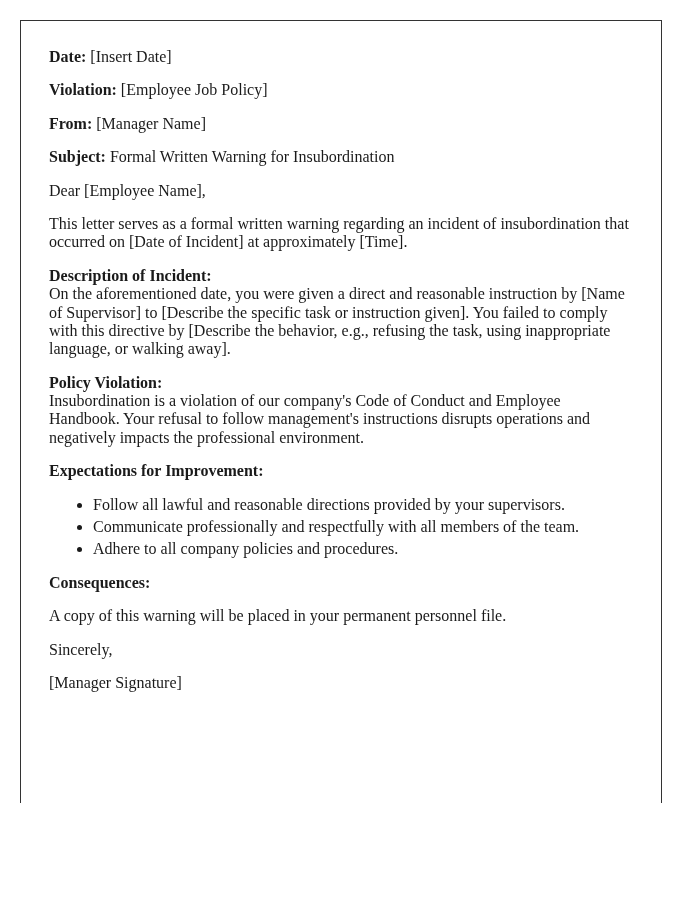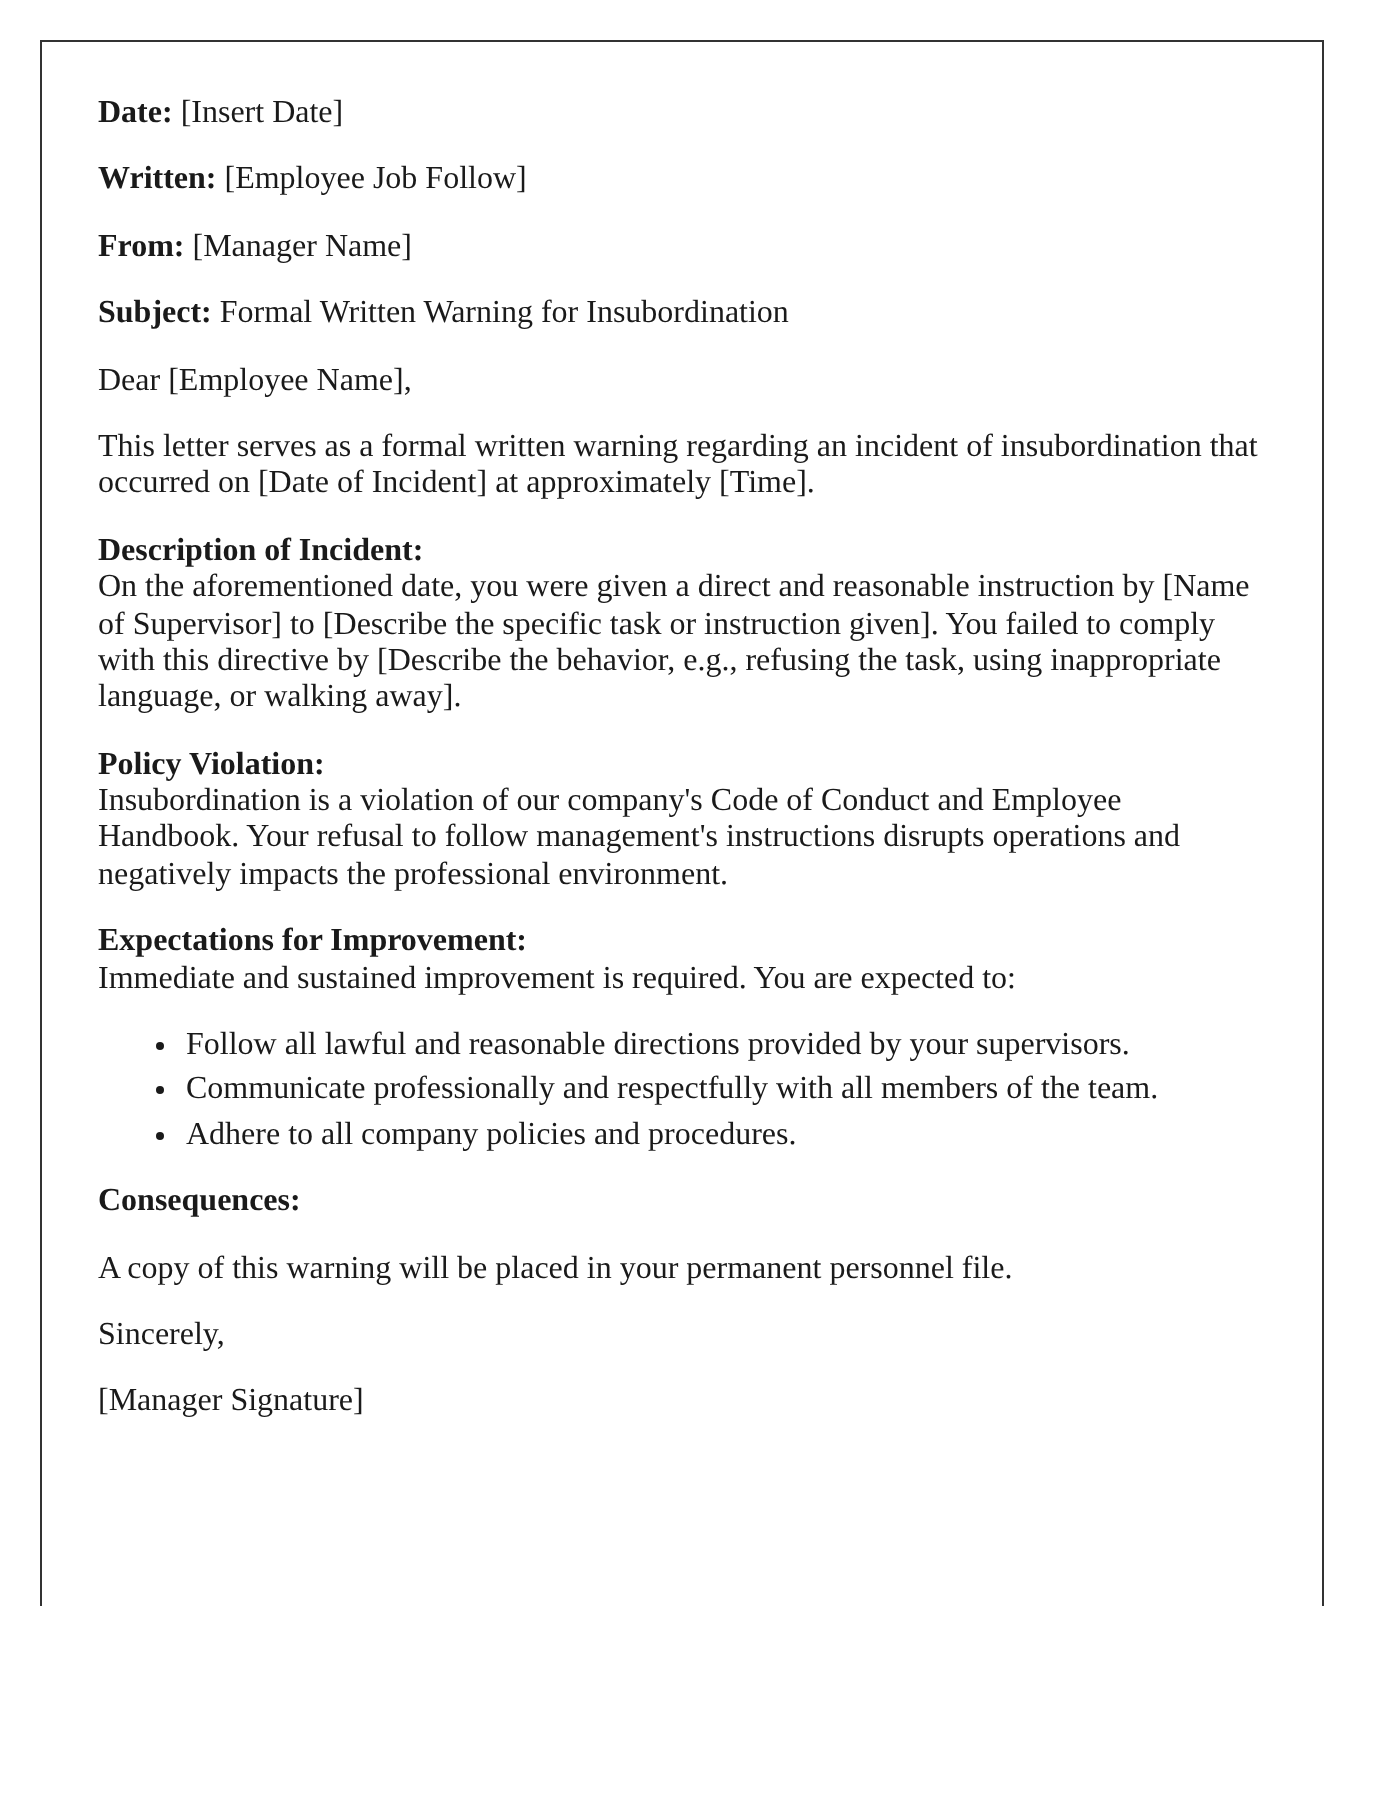--- a/index.html
+++ b/index.html
@@ -48,22 +48,22 @@
 
 <div class="letter">
 
   <p>
     <strong>Date:</strong>
     <span>[Insert Date]</span>
   </p>
 
 
   <p>
-    <strong>Written:</strong>
-    <span>[Employee Job Follow]</span>
+    <strong>Violation:</strong>
+    <span>[Employee Job Policy]</span>
   </p>
 
   <p>
     <strong>From:</strong>
     <span>[Manager Name]</span>
   </p>
 
   <p>
     <strong>Subject:</strong>
     <span>Formal Written Warning for Insubordination</span>
@@ -78,21 +78,20 @@
     <span>On the aforementioned date, you were given a direct and reasonable instruction by [Name of Supervisor] to [Describe the specific task or instruction given]. You failed to comply with this directive by [Describe the behavior, e.g., refusing the task, using inappropriate language, or walking away].</span>
   </p>
 
   <p>
     <strong>Policy Violation:</strong><br>
     <span>Insubordination is a violation of our company's Code of Conduct and Employee Handbook. Your refusal to follow management's instructions disrupts operations and negatively impacts the professional environment.</span>
   </p>
 
   <p>
     <strong>Expectations for Improvement:</strong><br>
-    <span>Immediate and sustained improvement is required. You are expected to:</span>
   </p>
 
   <ul>
     <li>Follow all lawful and reasonable directions provided by your supervisors.</li>
     <li>Communicate professionally and respectfully with all members of the team.</li>
     <li>Adhere to all company policies and procedures.</li>
   </ul>
 
   <p>
     <strong>Consequences:</strong><br>

